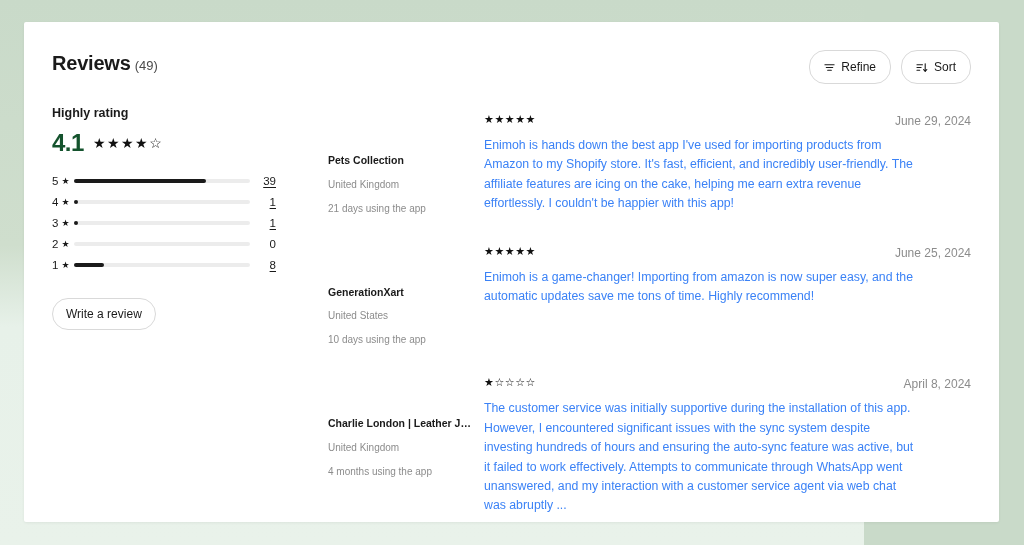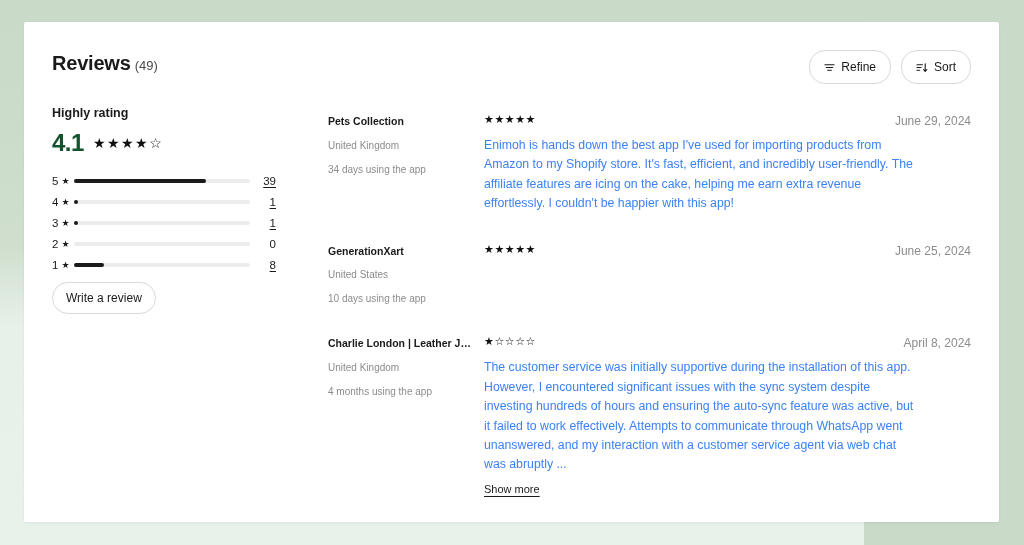--- a/index.html
+++ b/index.html
@@ -160,21 +160,21 @@
     width: 16px;
     text-align: right;
     flex: none;
     text-decoration: underline;
     text-underline-offset: 2px;
     cursor: pointer;
   }
   .dist-count.zero { text-decoration: none; cursor: default; }
 
   .write-review {
-    margin-top: 6px;
+    margin-top: 22px;
     display: inline-flex;
     align-items: center;
     height: 28px;
     padding: 15px 13px;
     border: 1px solid #d9d9d9;
     border-radius: 16px;
     background: #fff;
     font-size: 12px;
     color: #1a1a1a;
     cursor: pointer;
@@ -191,20 +191,21 @@
   .review {
     position: relative;
     display: flex;
     margin-bottom: 30px;
   }
 
   .review-meta {
     width: 156px;
     flex: none;
     padding-right: 12px;
+    margin-top: 39px;
   }
   .shop-name {
     font-size: 10.5px;
     font-weight: 700;
     color: #1a1a1a;
     line-height: 1.4;
     white-space: nowrap;
     overflow: hidden;
     text-overflow: ellipsis;
     margin-bottom: 10px;
@@ -363,37 +364,38 @@
         </div>
 
       <button class="write-review">Write a review</button>
     </div>
 
     <div class="reviews">
         <div class="review">
           <div class="review-meta">
             <div class="shop-name">Pets Collection</div>
             <div class="shop-country">United Kingdom</div>
-            <div class="shop-duration">34 days using the app</div>
+            <div class="shop-duration">21 days using the app</div>
           </div>
           <div class="review-body">
             <div class="review-stars"><span>★</span><span>★</span><span>★</span><span>★</span><span>★</span></div>
             <div class="review-date">June 29, 2024</div>
             <div class="review-text">Enimoh is hands down the best app I've used for importing products from Amazon to my Shopify store. It's fast, efficient, and incredibly user-friendly. The affiliate features are icing on the cake, helping me earn extra revenue effortlessly. I couldn't be happier with this app!</div>
           </div>
         </div>
         <div class="review">
           <div class="review-meta">
             <div class="shop-name">GenerationXart</div>
             <div class="shop-country">United States</div>
             <div class="shop-duration">10 days using the app</div>
           </div>
           <div class="review-body">
             <div class="review-stars"><span>★</span><span>★</span><span>★</span><span>★</span><span>★</span></div>
             <div class="review-date">June 25, 2024</div>
+            <div class="review-text">Enimoh is a game-changer! Importing from amazon is now super easy, and the automatic updates save me tons of time. Highly recommend!</div>
           </div>
         </div>
         <div class="review">
           <div class="review-meta">
             <div class="shop-name">Charlie London | Leather Jacket...</div>
             <div class="shop-country">United Kingdom</div>
             <div class="shop-duration">4 months using the app</div>
           </div>
           <div class="review-body"><div class="review-stars"><span>★</span><span>☆</span><span>☆</span><span>☆</span><span>☆</span></div><div class="review-date">April 8, 2024</div><div class="review-text">The customer service was initially supportive during the installation of this app. However, I encountered significant issues with the sync system despite investing hundreds of hours and ensuring the auto-sync feature was active, but it failed to work effectively. Attempts to communicate through WhatsApp went unanswered, and my interaction with a customer service agent via web chat was abruptly ...</div><span class="show-more">Show more</span></div>
         </div>

